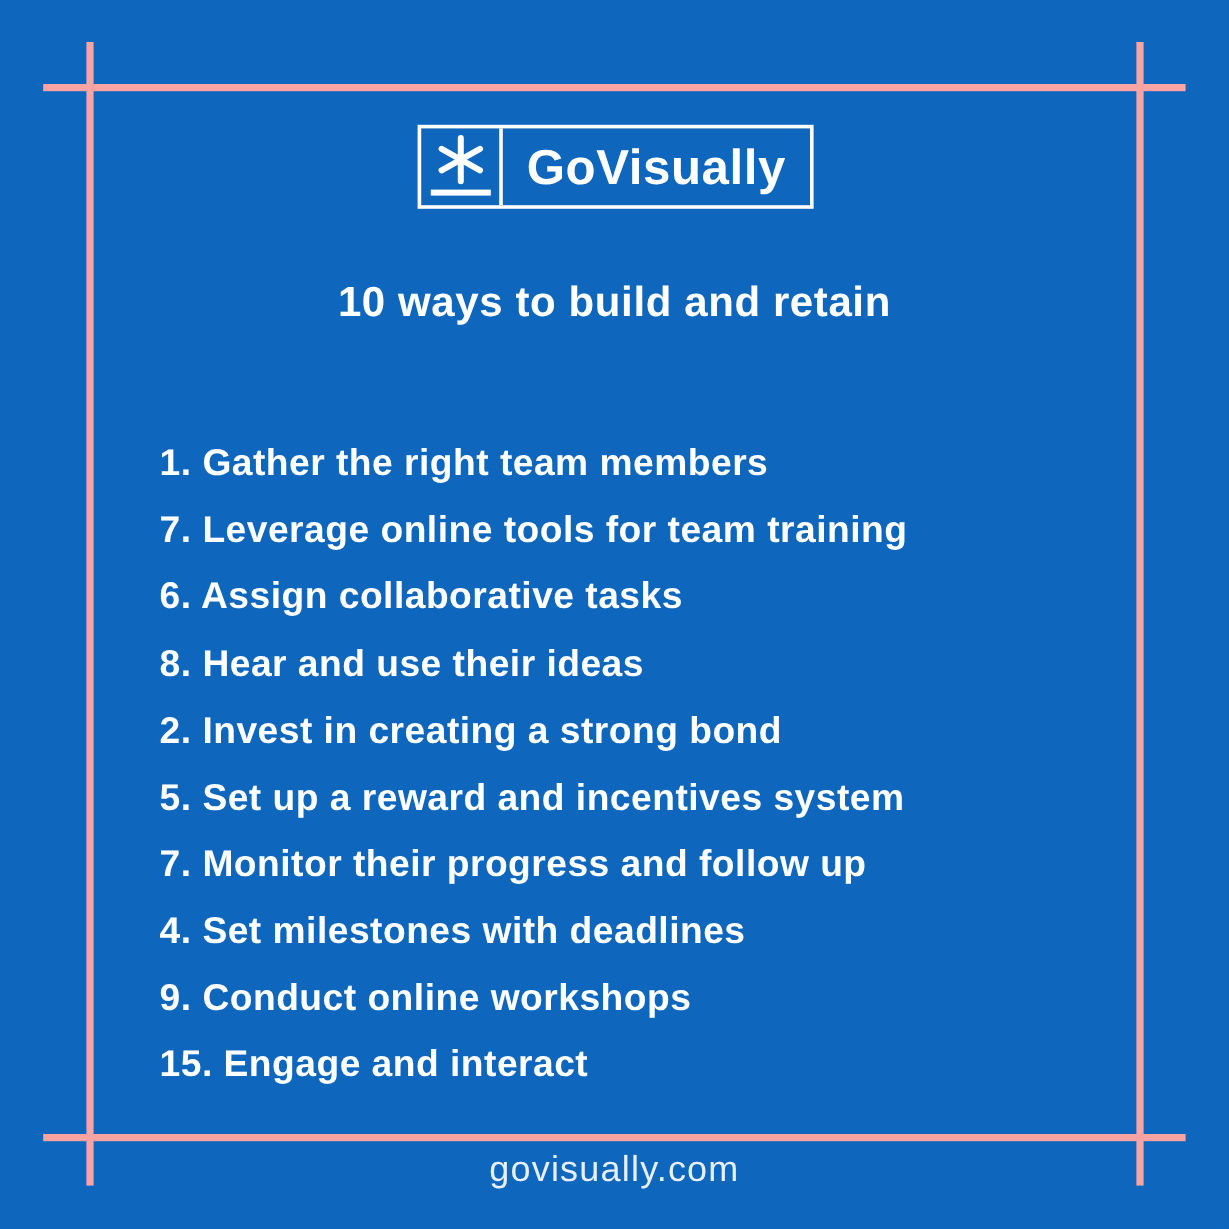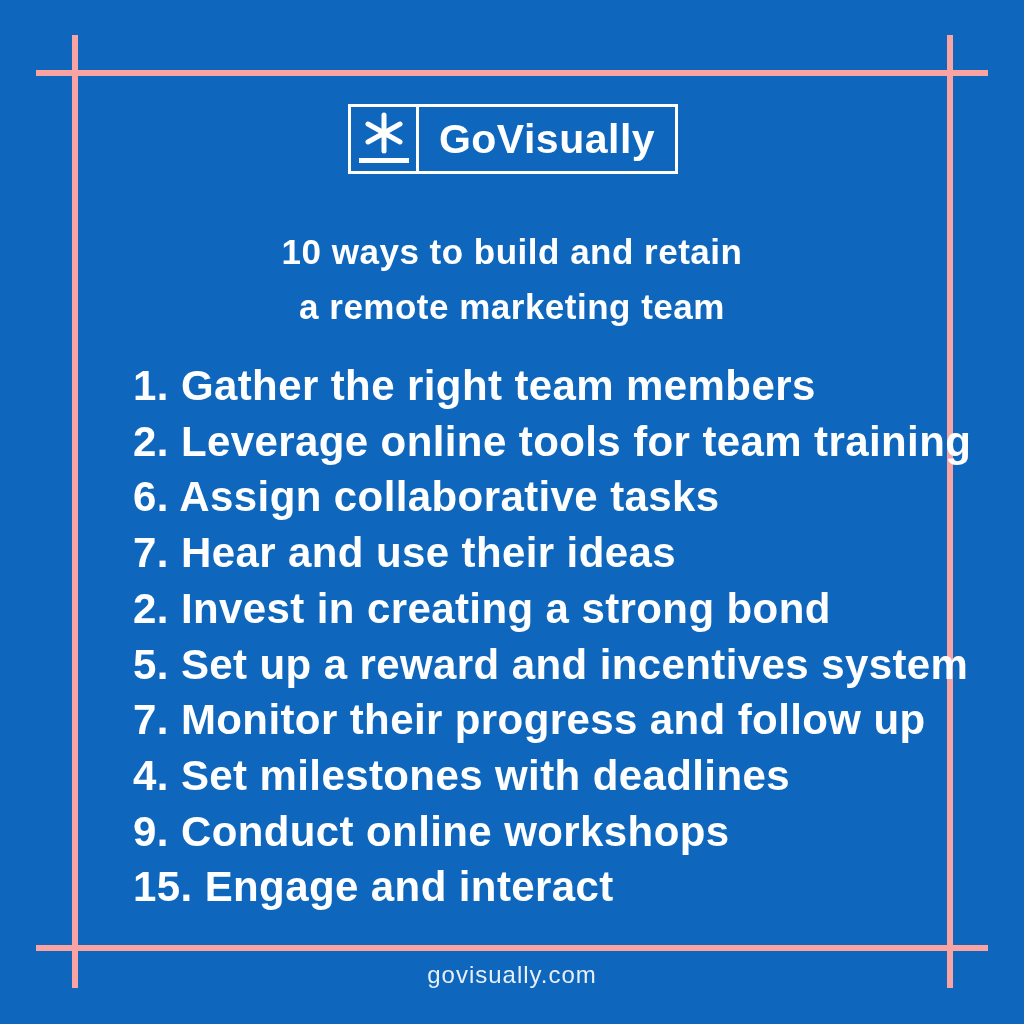--- a/index.html
+++ b/index.html
@@ -76,34 +76,34 @@
     letter-spacing:0.5px;
   }
   
   .tips-list{
     position:absolute;
     left:133px;top:358px;
     width:800px;
   }
   .tip-item{
     color:var(--white);
-    font-size:42px;
+    font-size:31px;
     font-weight:600;
     line-height:55.7px;
     letter-spacing:0.4px;
     white-space:nowrap;
   }
   
   .footer{
     position:absolute;
     left:0;top:953px;
     width:1024px;
     text-align:center;
     color:var(--footer);
-    font-size:24px;
+    font-size:30px;
     font-weight:300;
     line-height:44px;
     letter-spacing:1px;
   }
 </style>
 </head>
 <body>
 
 <div class="canvas">
 
@@ -123,28 +123,27 @@
       </svg>
       <div class="logo-underline"></div>
     </div>
     <div class="logo-text-cell">
       <span class="logo-brand">GoVisually</span>
     </div>
   </div>
 
   <div class="title">
     <div>10 ways to build and retain</div>
-    <div>a remote marketing team</div>
   </div>
 
   <div class="tips-list">
     <div class="tip-item">1. Gather the right team members</div>
-    <div class="tip-item">2. Leverage online tools for team training</div>
+    <div class="tip-item">7. Leverage online tools for team training</div>
     <div class="tip-item">6. Assign collaborative tasks</div>
-    <div class="tip-item">7. Hear and use their ideas</div>
+    <div class="tip-item">8. Hear and use their ideas</div>
     <div class="tip-item">2. Invest in creating a strong bond</div>
     <div class="tip-item">5. Set up a reward and incentives system</div>
     <div class="tip-item">7. Monitor their progress and follow up</div>
     <div class="tip-item">4. Set milestones with deadlines</div>
     <div class="tip-item">9. Conduct online workshops</div>
     <div class="tip-item">15. Engage and interact</div>
   </div>
 
   <div class="footer">govisually.com</div>
 

